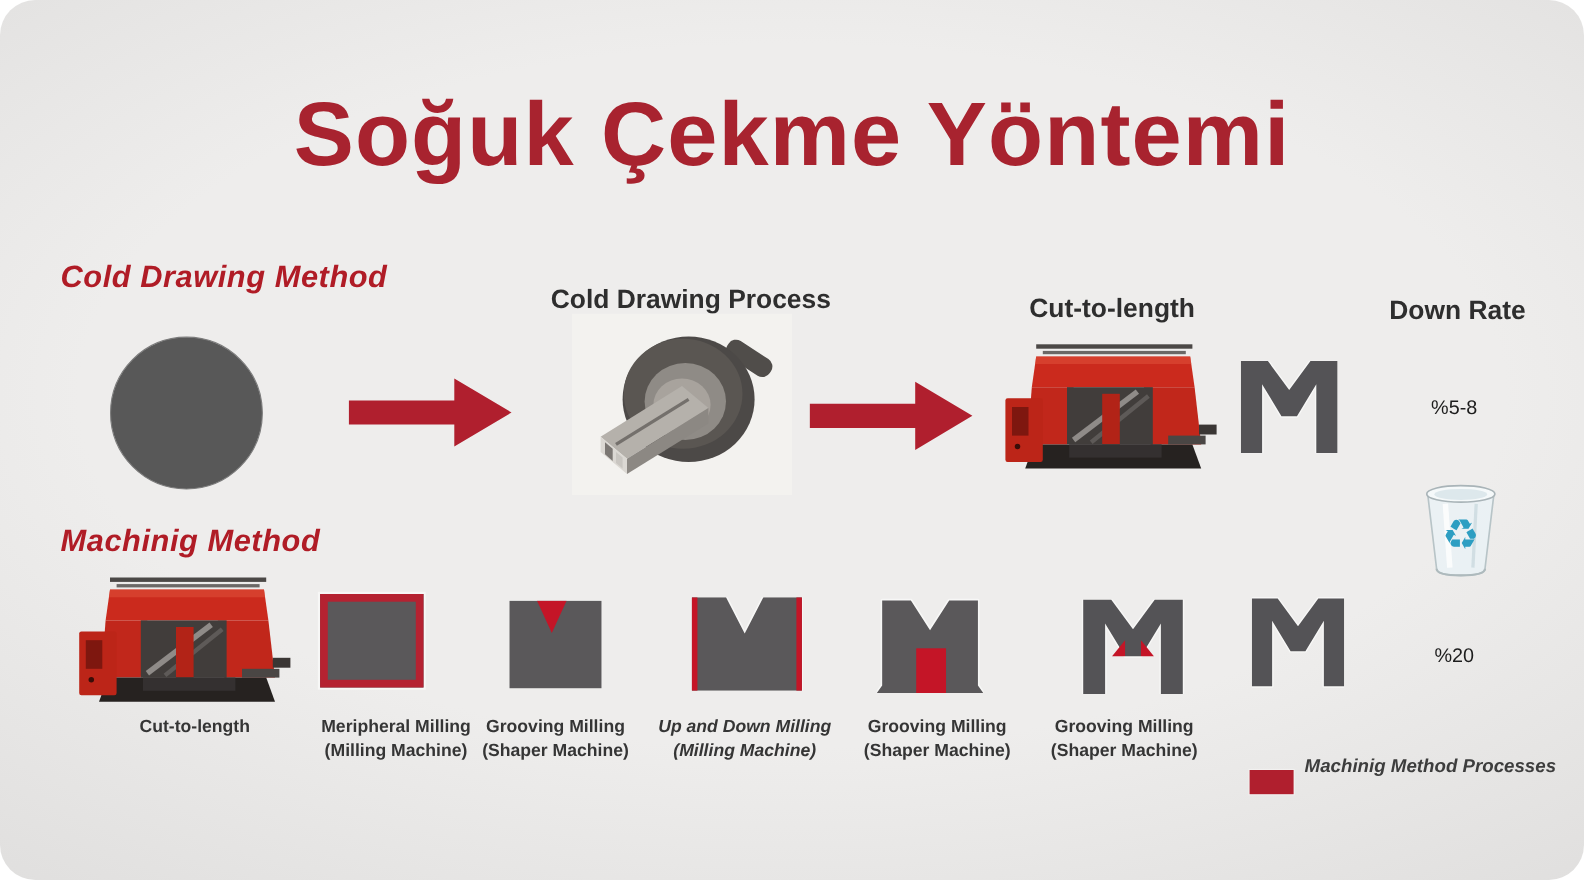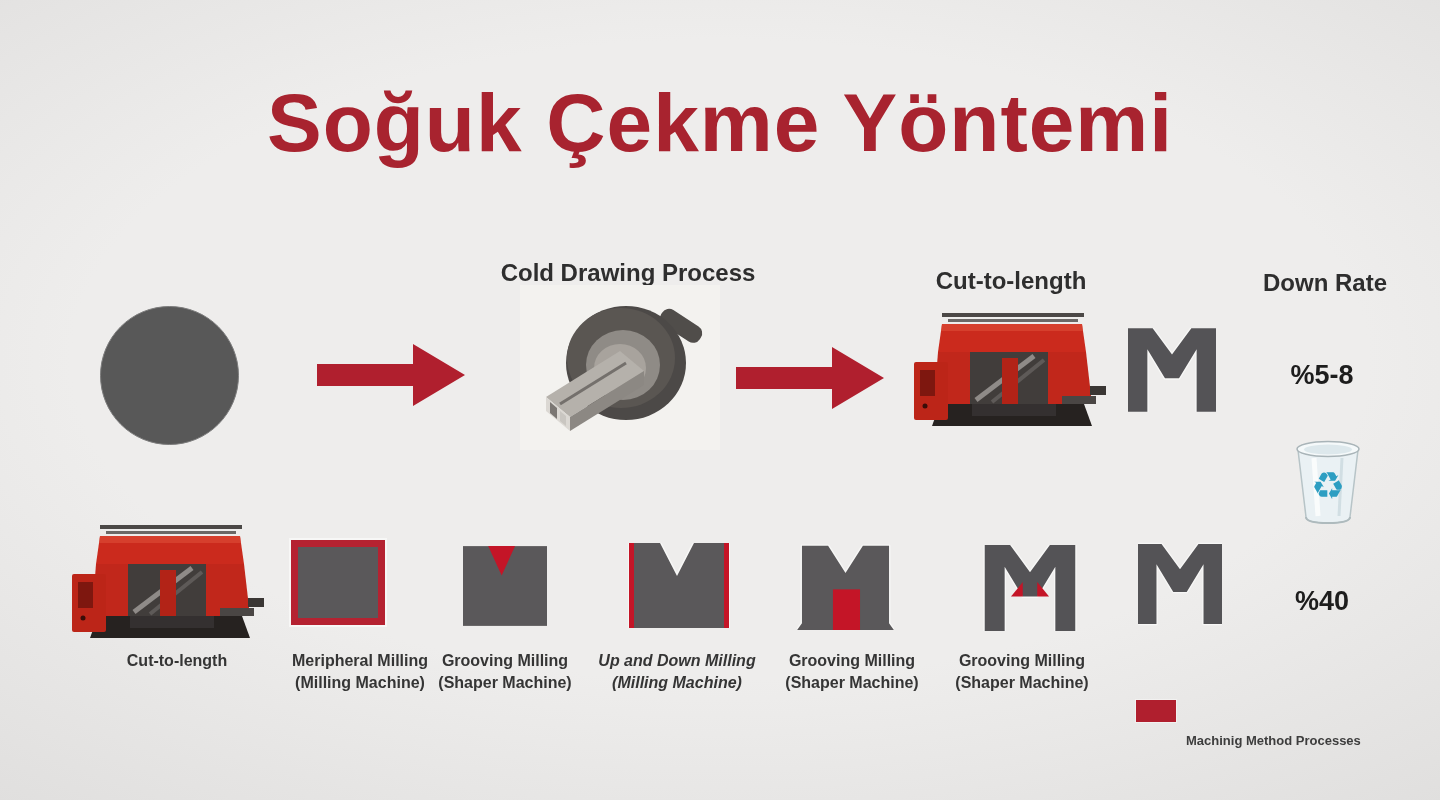--- a/index.html
+++ b/index.html
@@ -2,68 +2,70 @@
 <html><head>
 <meta charset="utf-8">
 <style>
   html,body{margin:0;padding:0;}
   .stage{
     position:relative;
     width:1440px;height:800px;
     background:radial-gradient(ellipse 90% 80% at 50% 45%, #eeedec 50%, #dcdbda 100%);
     font-family:"Liberation Sans", sans-serif;
     overflow:hidden;
+    border-radius:32px;
   }
   .abs{position:absolute;}
   .hcenter{transform:translateX(-50%);}
   .page-title{
     left:720px;top:76px;
     font-size:82px;font-weight:800;letter-spacing:1px;
     color:#a8232f;white-space:nowrap;
   }
   .method-label{
     font-size:28px;font-weight:800;font-style:italic;
     color:#b01c26;white-space:nowrap;letter-spacing:.5px;
   }
   .step-title{
     font-size:24px;font-weight:700;color:#2e2e2e;white-space:nowrap;
   }
   .scrap-value{
-    font-size:27px;font-weight:700;color:#1d1d1d;white-space:nowrap;
+    font-size:18px;font-weight:400;color:#1d1d1d;white-space:nowrap;
   }
   .billet-circle{
     left:100px;top:306px;width:137px;height:137px;border-radius:50%;
     background:#585858;border:1px solid #7c7c7c;
   }
   .mstep-label{
     top:650px;text-align:center;font-size:16px;font-weight:700;color:#353535;
     line-height:1.35;white-space:nowrap;
   }
   .mstep-label span{display:block;}
   .legend-swatch{
     left:1136px;top:700px;width:40px;height:22px;background:#b01f2e;
     box-shadow:0 0 0 1px #f2f1f0;
   }
   .legend-label{
-    left:1186px;top:733px;font-size:13px;font-weight:700;color:#3d3d3d;white-space:nowrap;
+    left:1186px;top:687px;font-size:17px;font-weight:700;color:#3d3d3d;white-space:nowrap;font-style:italic;
   }
   .sq-border{
     left:291px;top:540px;width:80px;height:71px;
     background:#5a585a;border:7px solid #b52231;
     box-shadow:0 0 0 2px #f7f7f6;
   }
   svg{display:block;}
 </style>
 </head>
 <body>
 
 <div class="stage">
 
   <div class="abs hcenter page-title">Soğuk Çekme Yöntemi</div>
 
+  <div class="abs method-label" style="left:55px;top:236px;">Cold Drawing Method</div>
 
   <div class="abs billet-circle"></div>
 
   <svg class="abs" style="left:317px;top:337px;" width="150" height="76" viewBox="0 0 150 76">
     <polygon points="0,27 96,27 96,7 148,38 96,69 96,49 0,49" fill="#b01f2e"></polygon>
   </svg>
 
   <div class="abs hcenter step-title" style="left:628px;top:259px;">Cold Drawing Process</div>
 
   <svg class="abs" style="left:520px;top:285px;" width="200" height="165" viewBox="0 0 200 165">
@@ -129,22 +131,23 @@
   <svg class="abs" style="left:1292px;top:438px;" width="72" height="88" viewBox="0 0 72 88">
     <path d="M6,12 L14,79 Q14,85 36,85 Q58,85 58,79 L66,12 Z" fill="#eaf2f5" stroke="#b5c2c6" stroke-width="1.5" opacity="0.95"></path>
     <line x1="22" y1="20" x2="26" y2="78" stroke="#ffffff" stroke-width="5" opacity="0.8"></line>
     <line x1="50" y1="20" x2="47" y2="78" stroke="#cfdde2" stroke-width="3" opacity="0.9"></line>
     <ellipse cx="36" cy="11" rx="31" ry="7.5" fill="#f5f9fa" stroke="#a9b4b8" stroke-width="1.5"></ellipse>
     <ellipse cx="36" cy="11.5" rx="24" ry="5" fill="#dde8ec"></ellipse>
     <text x="36" y="61" text-anchor="middle" font-size="38" fill="#2d9ec2">♻</text>
     <path d="M14,79 Q14,85 36,85 Q58,85 58,79" fill="none" stroke="#aebabd" stroke-width="2"></path>
   </svg>
 
-  <div class="abs hcenter scrap-value" style="left:1322px;top:586px;">%40</div>
-
+  <div class="abs hcenter scrap-value" style="left:1322px;top:586px;">%20</div>
+
+  <div class="abs method-label" style="left:55px;top:476px;">Machinig Method</div>
 
   <svg class="abs" style="left:70px;top:512px;" width="200" height="145">
     <use href="#bandsaw"></use>
   </svg>
 
   <div class="abs sq-border"></div>
 
   <svg class="abs" style="left:463px;top:546px;" width="84" height="80" viewBox="0 0 100 95">
     <rect x="0" y="0" width="100" height="95" fill="#5a585a" stroke="#f7f7f6" stroke-width="3" paint-order="stroke"></rect>
     <polygon points="30,0 62,0 46,35" fill="#c41527"></polygon>

